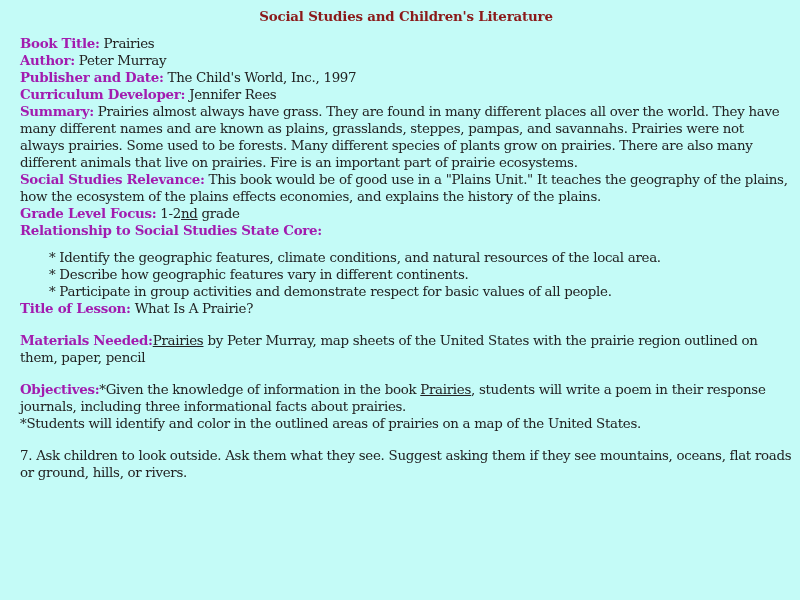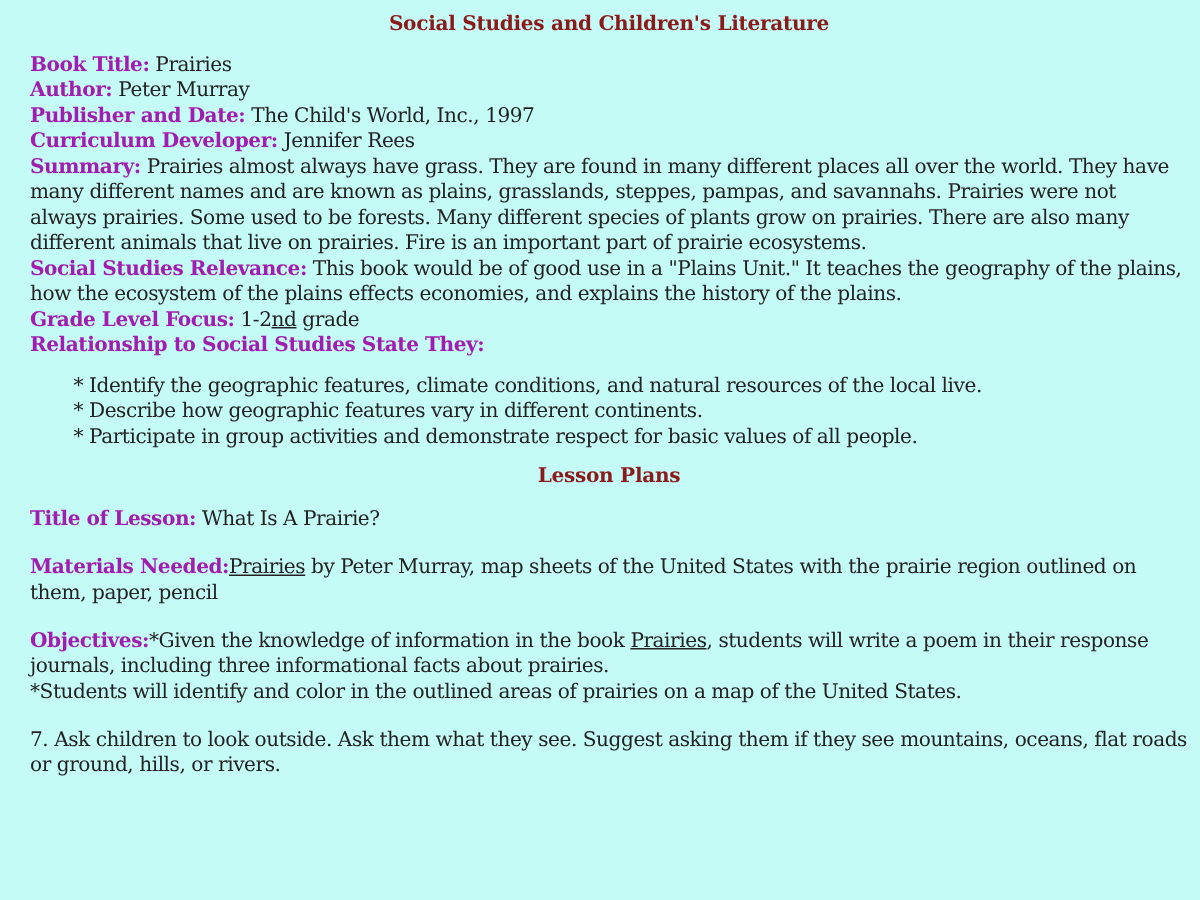--- a/index.html
+++ b/index.html
@@ -52,29 +52,28 @@
   </p>
   <p class="line">
     <span class="lbl">Social Studies Relevance:</span>
     <span>This book would be of good use in a "Plains Unit." It teaches the geography of the plains, how the ecosystem of the plains effects economies, and explains the history of the plains.</span>
   </p>
   <p class="line">
     <span class="lbl">Grade Level Focus:</span>
     <span><span>1-2</span><u>nd</u><span> grade</span></span>
   </p>
   <p class="line">
-    <span class="lbl">Relationship to Social Studies State They:</span>
+    <span class="lbl">Relationship to Social Studies State Core:</span>
   </p>
   <ul class="core">
-    <li>* Identify the geographic features, climate conditions, and natural resources of the local live.</li>
+    <li>* Identify the geographic features, climate conditions, and natural resources of the local area.</li>
     <li>* Describe how geographic features vary in different continents.</li>
     <li>* Participate in group activities and demonstrate respect for basic values of all people.</li>
   </ul>
 
-  <div class="heading lp-heading">Lesson Plans</div>
 
   <p class="block">
     <span class="lbl">Title of Lesson:</span>
     <span>What Is A Prairie?</span>
   </p>
 
   <p class="block">
     <span class="lbl">Materials Needed:</span><u>Prairies</u><span> by Peter Murray, map sheets of the United States with the prairie region outlined on them, paper, pencil</span>
   </p>
 

